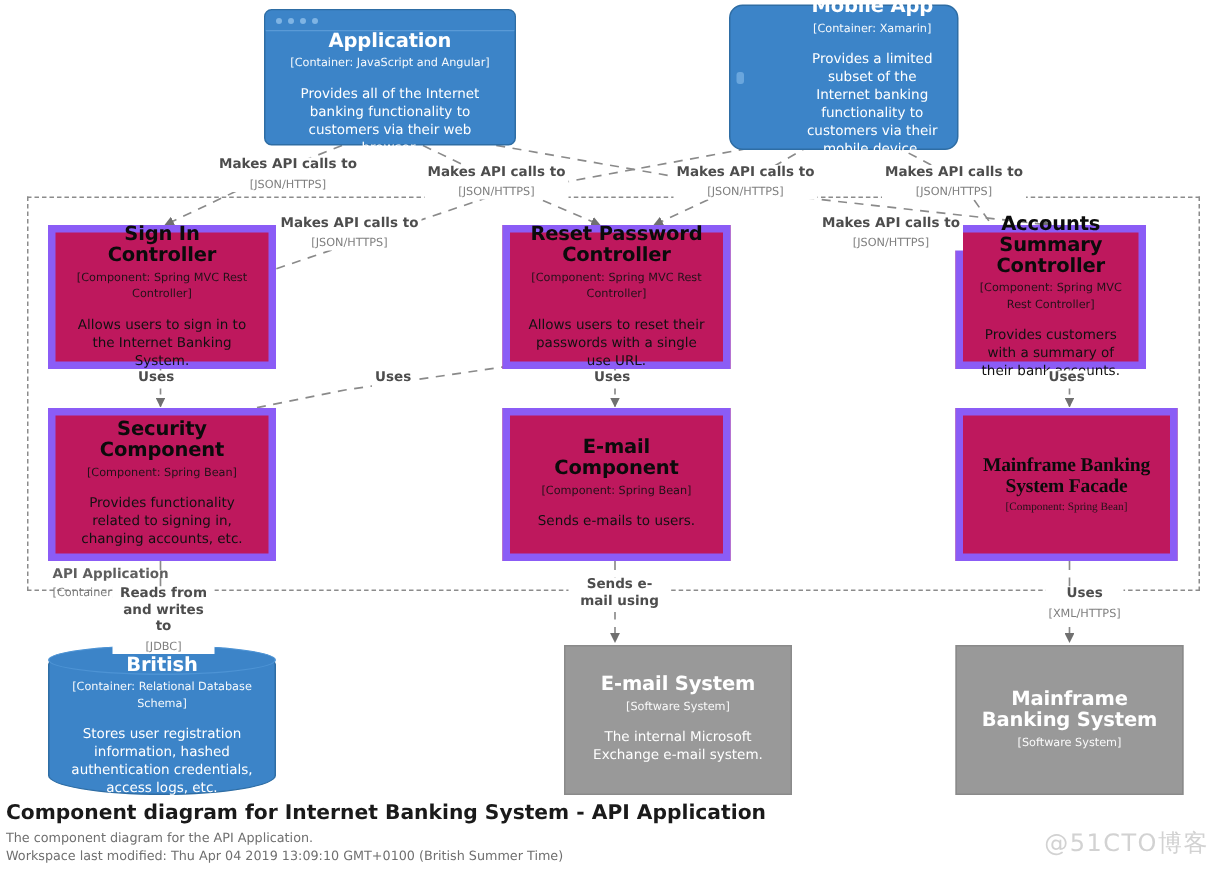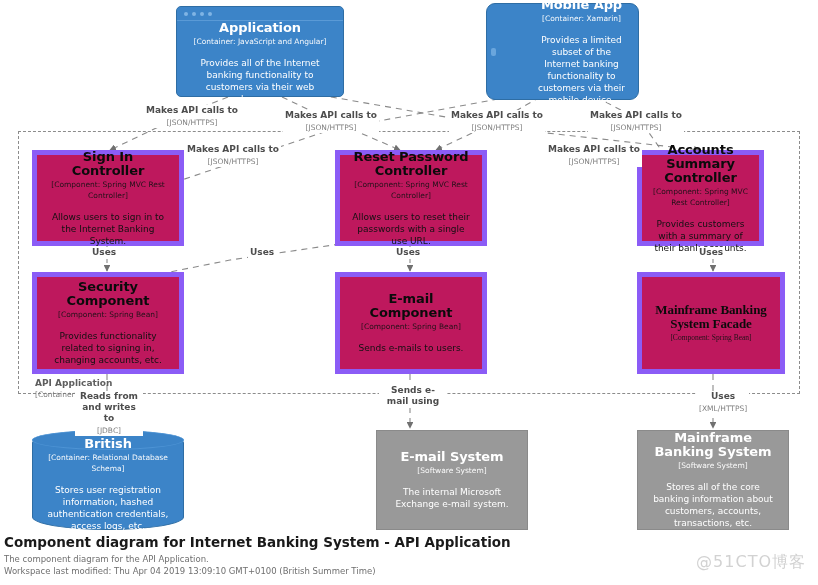--- a/index.html
+++ b/index.html
@@ -350,21 +350,20 @@
 
   <div class="node external-node" style="left:341px; top:430px; width:152px; height:100px;margin-left:35px;">
     <div class="n-title">E-mail System</div>
     <div class="n-type">[Software System]</div>
     <div class="n-desc">The internal Microsoft Exchange e-mail system.</div>
   </div>
 
   <div class="node external-node" style="left:637px; top:430px; width:152px; height:100px;">
     <div class="n-title">Mainframe Banking System</div>
     <div class="n-type">[Software System]</div>
-    <div class="n-desc">Stores all of the core banking information about customers, accounts, transactions, etc.</div>
   </div>
 
   <div class="edge-label" style="left:144px; top:105px;">
     <span class="e-text">Makes API calls to</span>
     <span class="e-tech">[JSON/HTTPS]</span>
   </div>
 
   <div class="edge-label" style="left:283px; top:110px;">
     <span class="e-text">Makes API calls to</span>
     <span class="e-tech">[JSON/HTTPS]</span>

